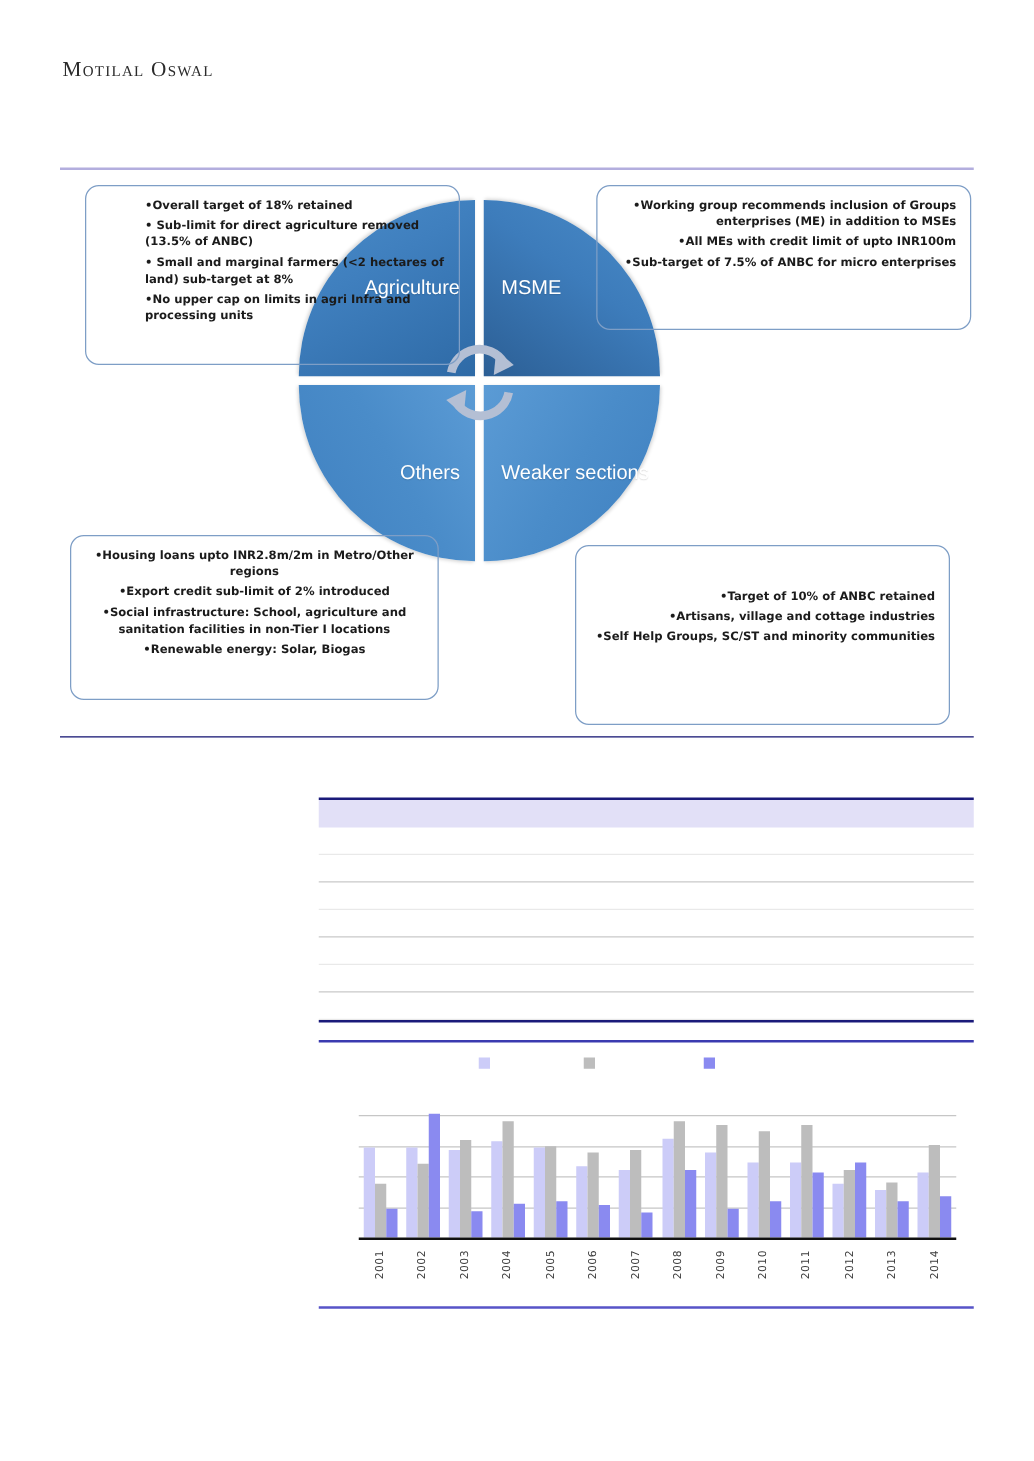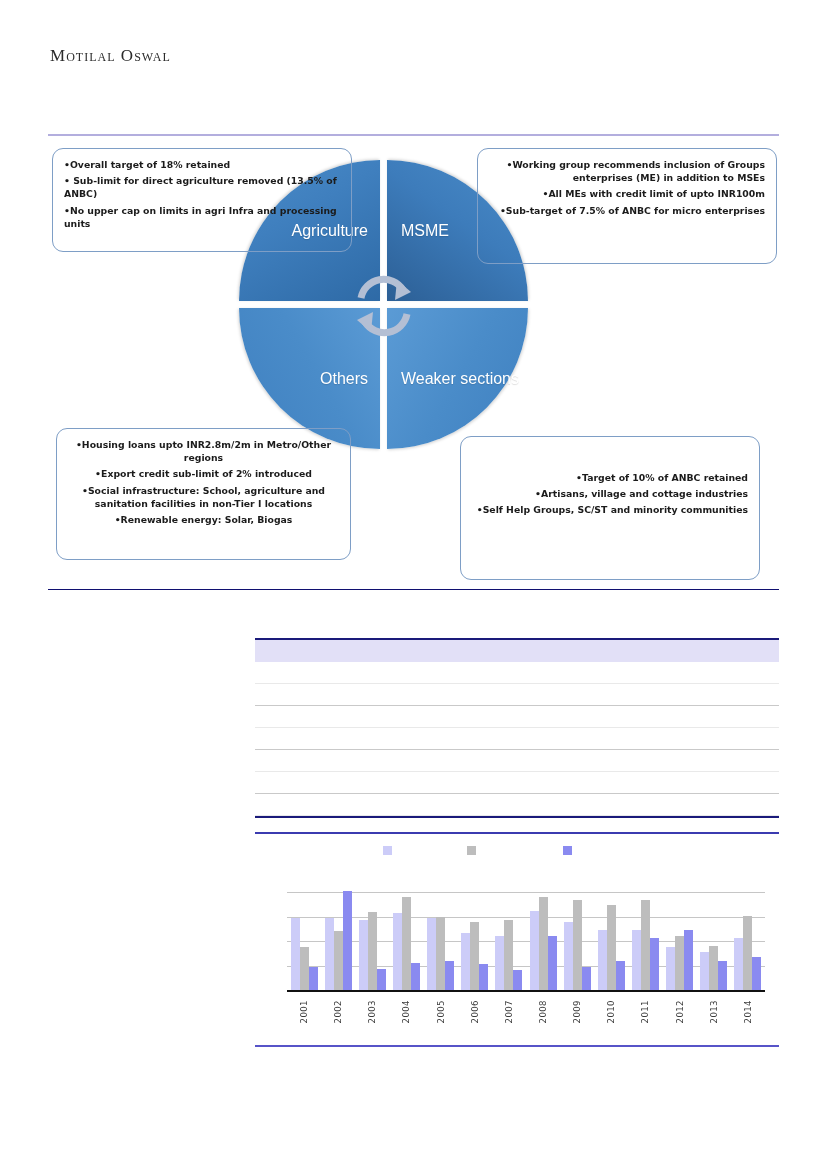--- a/index.html
+++ b/index.html
@@ -82,21 +82,21 @@
     box-sizing:border-box;
   }
   .callout-inner{
     padding:9px 11px 8px 11px;
     font-family:"DejaVu Sans",sans-serif;
     font-size:9.3px;line-height:1.42;
     color:#1b1b1b;font-weight:bold;
   }
   .callout-inner p{margin:0 0 3px 0;}
   .callout-inner p:last-child{margin-bottom:0;}
-  .c-tl{left:4px;top:6px;width:300px;height:104px;}
+  .c-tl{left:20px;top:6px;width:300px;height:144px;padding-left:36px;}
   .c-tl .callout-inner{text-align:left;}
   .c-tr{left:429px;top:6px;width:300px;height:116px;}
   .c-tr .callout-inner{text-align:right;}
   .c-bl{left:8px;top:286px;width:295px;height:132px;}
   .c-bl .callout-inner{text-align:center;}
   .c-br{left:412px;top:294px;width:300px;height:144px;}
   .c-br .callout-inner{text-align:right;padding-top:34px;}
 
   
   .table-block{position:absolute;left:255px;top:638px;width:524px;}
@@ -166,20 +166,21 @@
         <path d="M44,24 L58,36 L42,44 Z" fill="#b4bfd4"></path>
         <path d="M54,58 A23,23 0 0 1 12,66" fill="none" stroke="#b4bfd4" stroke-width="7" stroke-linecap="butt"></path>
         <path d="M18,76 L4,64 L20,56 Z" fill="#b4bfd4"></path>
       </svg>
     </div>
 
     <div class="callout c-tl">
       <div class="callout-inner">
         <p>•Overall target of 18% retained</p>
         <p>• Sub-limit for direct agriculture removed (13.5% of ANBC)</p>
+        <p>• Small and marginal farmers (&lt;2 hectares of land) sub-target at 8%</p>
         <p>•No upper cap on limits in agri Infra and processing units</p>
       </div>
     </div>
 
     <div class="callout c-tr">
       <div class="callout-inner">
         <p>•Working group recommends inclusion of Groups enterprises (ME) in addition to MSEs</p>
         <p>•All MEs with credit limit of upto INR100m</p>
         <p>•Sub-target of 7.5% of ANBC for micro enterprises</p>
       </div>

